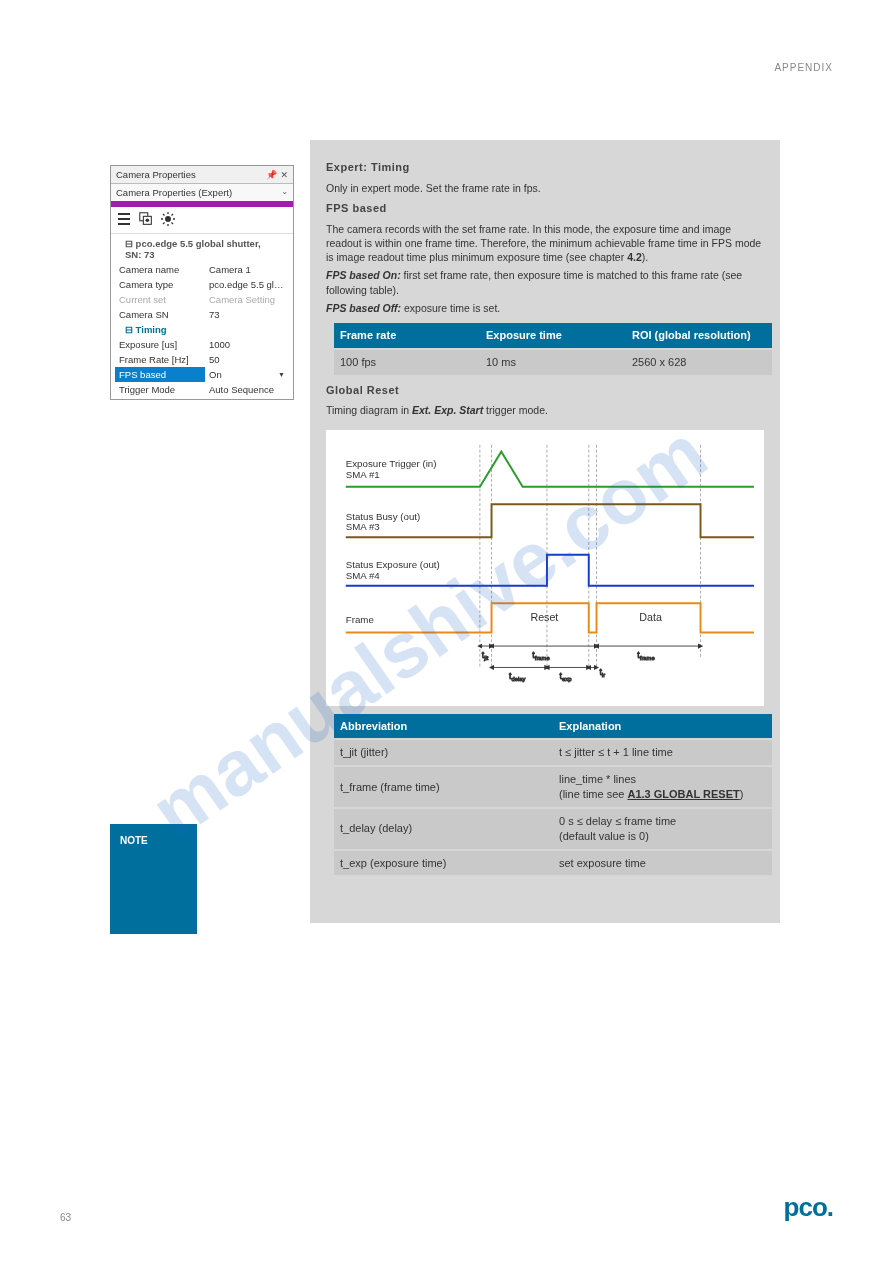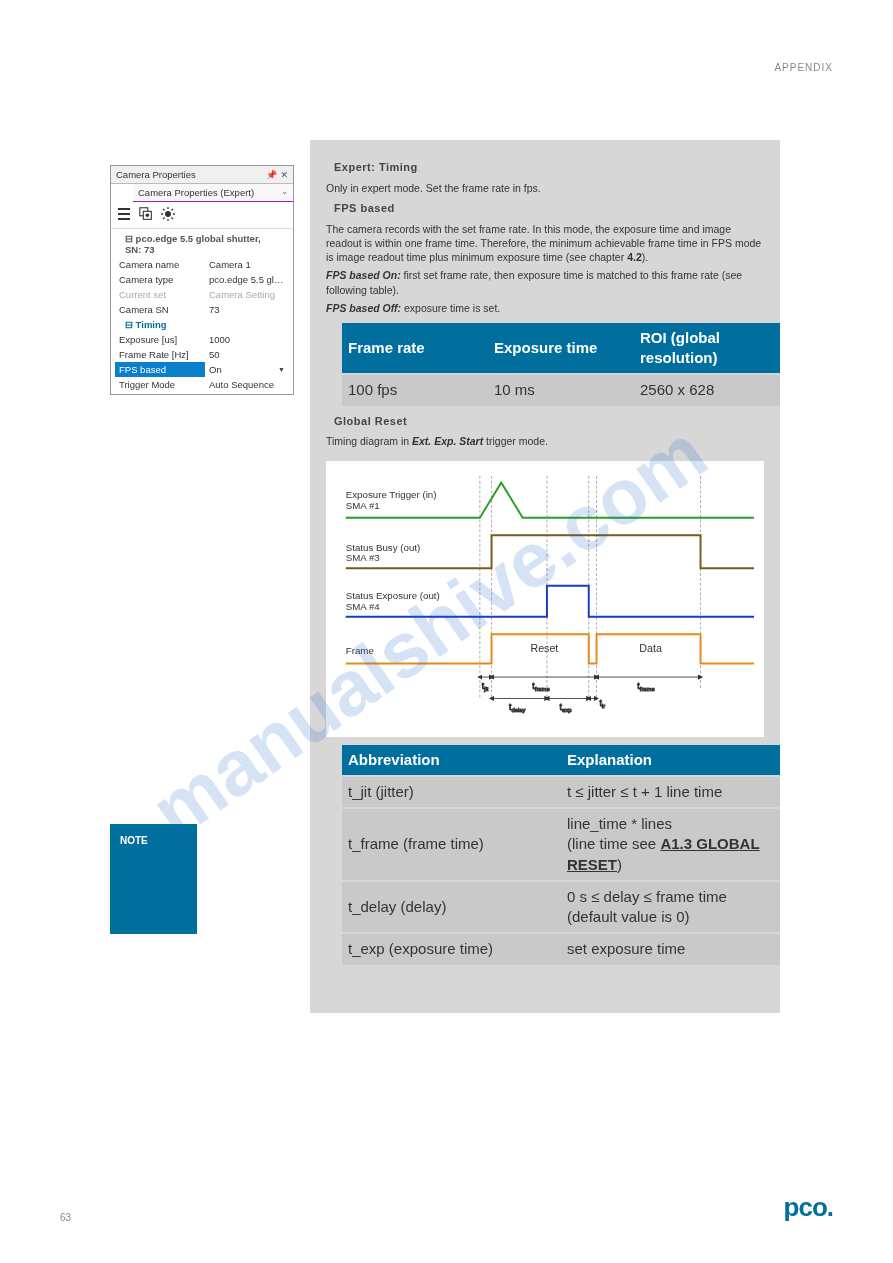--- a/index.html
+++ b/index.html
@@ -8,45 +8,45 @@
   .page { position: relative; width: 893px; height: 1263px; padding: 60px 60px 40px 60px; }
   
   .header-right { position: absolute; top: 62px; right: 60px; font-size: 10px; color: #888; letter-spacing: 1px; }
   
   .prop-panel {
     position: absolute; top: 165px; left: 110px; width: 184px;
     border: 1px solid #999; font-size: 9.5px; background: #fff;
   }
   .prop-title { background: #f0f0f0; padding: 3px 5px; border-bottom: 1px solid #bbb; display: flex; justify-content: space-between; align-items: center; }
   .prop-title .pin { font-size: 9px; color: #555; }
-  .prop-dropdown { padding: 3px 5px; border-bottom: 1px solid #a21caf; background: #f8f8f8; display: flex; justify-content: space-between; align-items: flex-start; margin-left: 22px; }
+  .prop-dropdown { padding: 3px 5px; border-bottom: 6px solid #a21caf; background: #f8f8f8; display: flex; justify-content: space-between; align-items: flex-start; }
   .prop-dropdown .chev { font-size: 8px; color: #666; }
   .prop-toolbar { padding: 4px 5px; display: flex; gap: 6px; align-items: center; border-bottom: 1px solid #ddd; }
   .prop-toolbar svg { width: 16px; height: 16px; }
   .prop-group { padding: 2px 4px; }
   .prop-group-head { font-weight: bold; color: #555; padding: 2px 10px; }
   .prop-group-head.timing { color: #007099; }
   .prop-grid { display: grid; grid-template-columns: 90px 1fr; }
   .prop-grid > div { padding: 2px 4px; white-space: nowrap; overflow: hidden; text-overflow: ellipsis; }
   .prop-grid .sel-label { background: #0a7fcc; color: #fff; }
   .prop-grid .sel-val { display: flex; justify-content: space-between; align-items: center; }
   .prop-grid .sel-val .arrow { font-size: 7px; color: #444; }
   .prop-grid .gray { color: #aaa; }
   
   .main-col {
     position: absolute; top: 140px; left: 310px; width: 470px;
     background: #d7d7d7; padding: 14px 16px 40px 16px; font-size: 10.5px; line-height: 1.35;
   }
-  .main-col h3 { font-size: 11px; color: #444; margin: 6px 0 6px 8px; letter-spacing: 0.5px; }
+  .main-col h3 { font-size: 11px; color: #444; margin: 6px 0 6px 0; letter-spacing: 0.5px; }
   .main-col p { margin: 4px 0; }
   .main-col .bold { font-weight: bold; }
   .main-col .ital { font-style: italic; }
   
   table.t1, table.t2 {
-    width: 100%; border-collapse: collapse; margin: 8px 16px; font-size: 15px;
+    width: 100%; border-collapse: collapse; margin: 8px 8px; font-size: 11px;
   }
   table.t1 th, table.t2 th { background: #006f9e; color: #fff; padding: 5px 6px; text-align: left; font-weight: bold; }
   table.t1 td, table.t2 td { background: #c9c9c9; padding: 5px 6px; border-top: 2px solid #d7d7d7; }
   table.t1 th, table.t1 td { width: 33.33%; }
   table.t2 th, table.t2 td { width: 50%; }
   
   .diagram { background: #fff; padding: 10px; margin: 12px 0 4px 0; }
   .diagram svg { width: 100%; height: auto; }
   
   .note-box {

